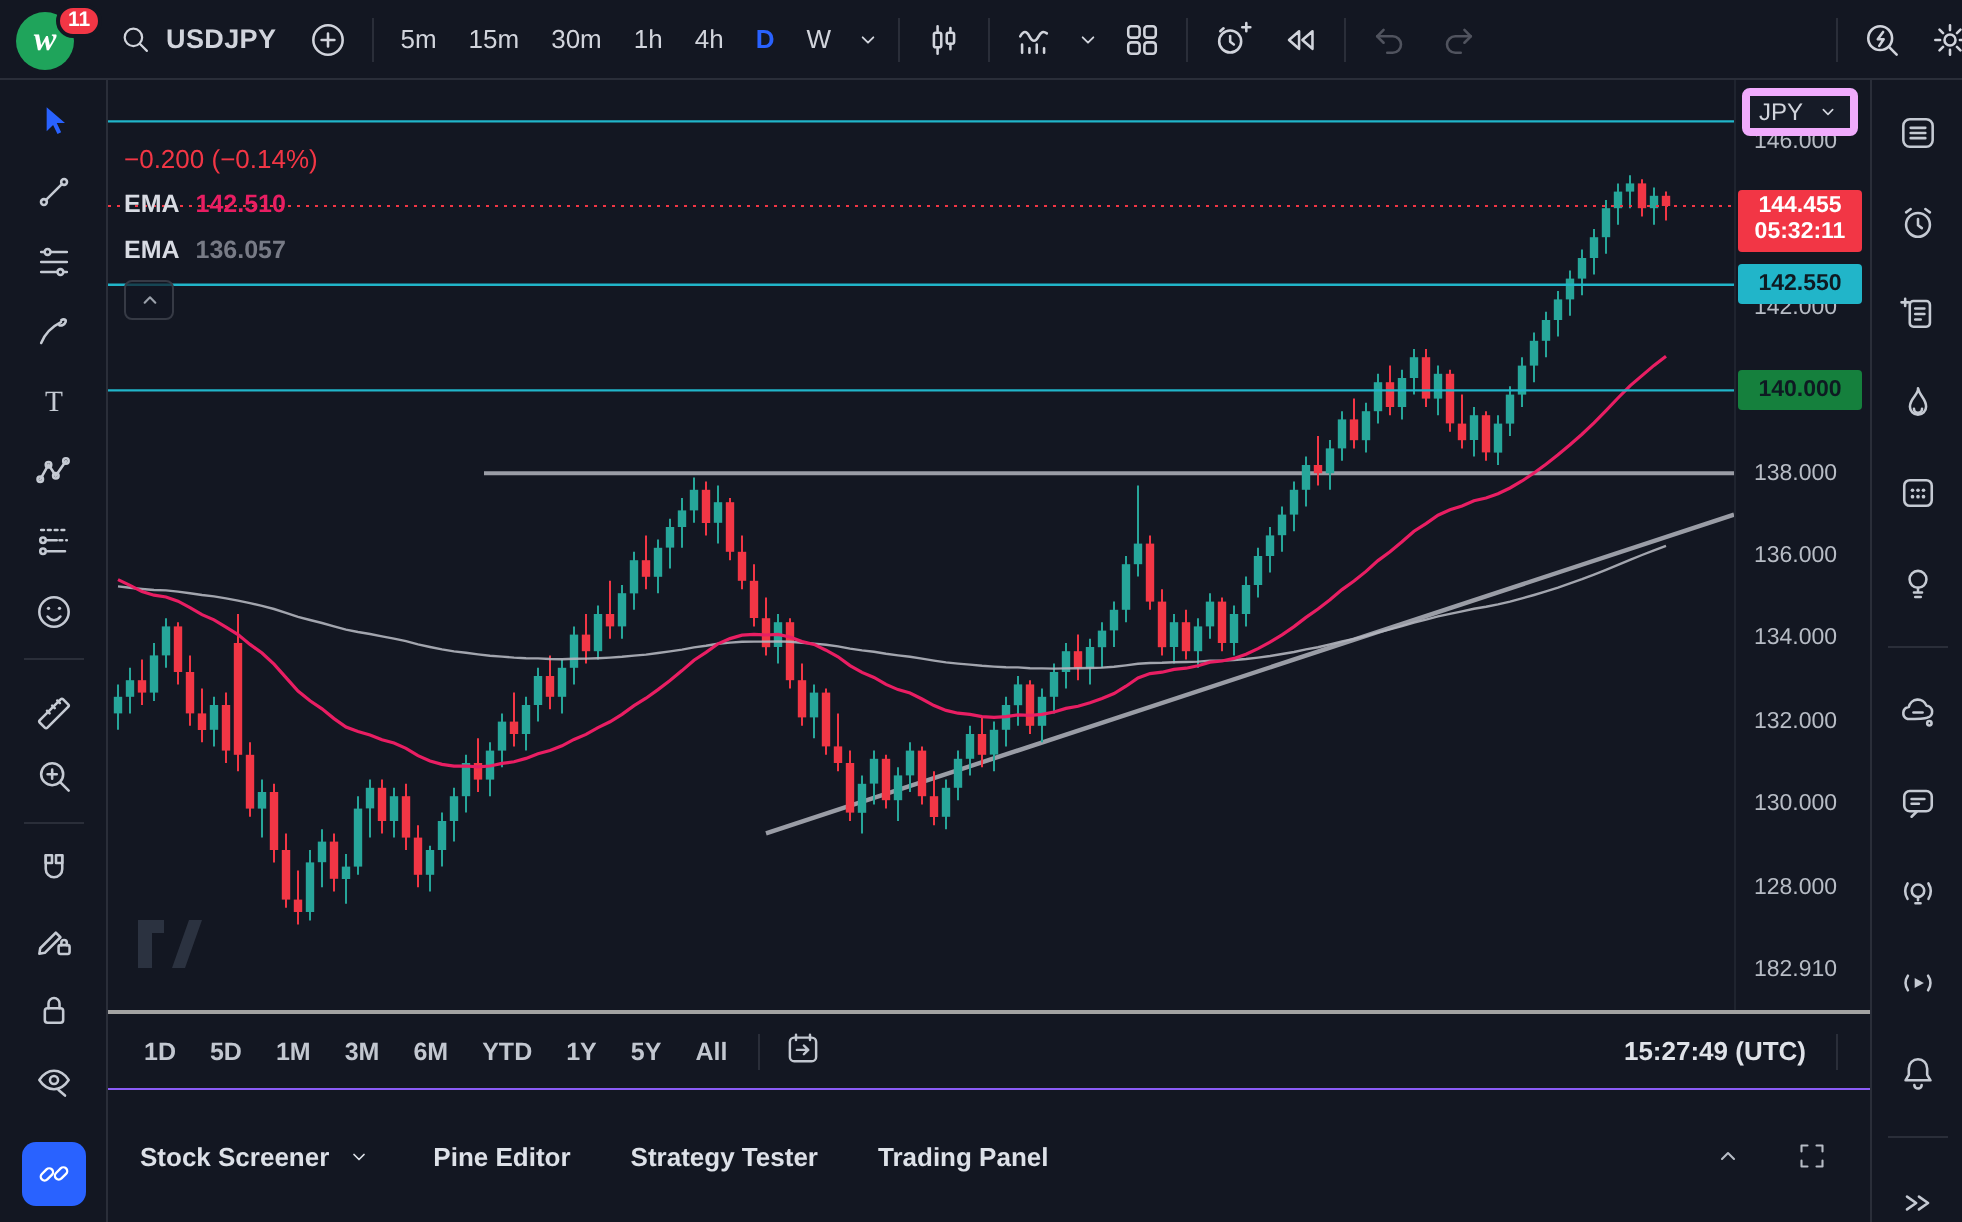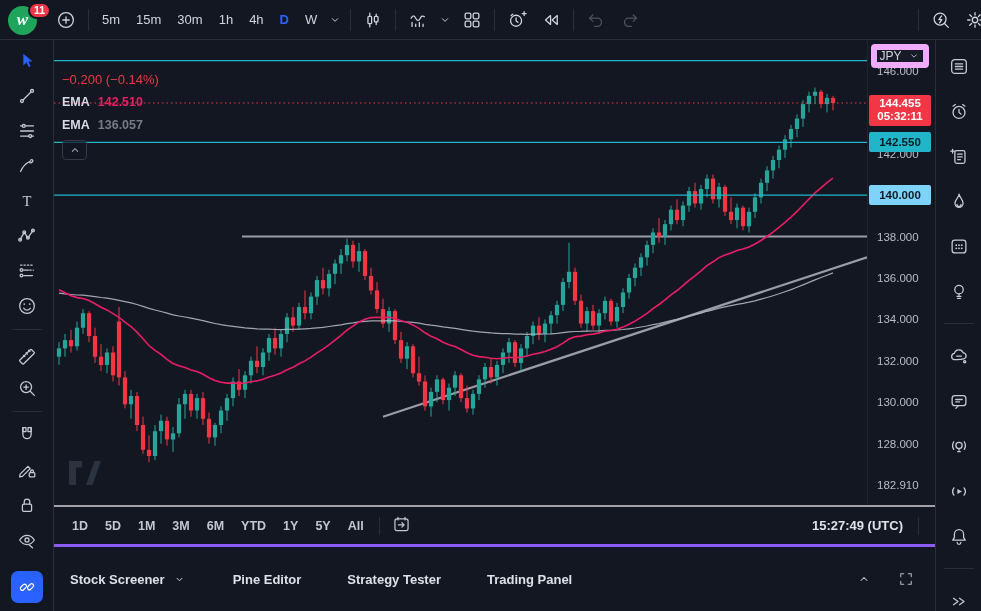--- a/index.html
+++ b/index.html
@@ -56,55 +56,62 @@
                 border-radius:4px;color:#9aa0aa;display:flex;align-items:center;justify-content:center;cursor:pointer;padding:0;}
   .watermark{position:absolute;left:14px;bottom:14px;opacity:.85;}
   
   .price-axis{position:relative;width:67px;flex:0 0 67px;border-left:1px solid #1f242f;
               font-size:11.5px;color:#b7bcc5;background:#131722;}
   .tick{position:absolute;left:9px;height:14px;line-height:14px;}
   .plabel{position:absolute;left:1px;right:3px;height:20px;border-radius:2px;color:#0e1a22;font-weight:700;
           display:flex;align-items:center;justify-content:center;font-size:11.5px;z-index:2;}
   .lastp{position:absolute;left:1px;right:3px;background:#f23645;border-radius:2px;color:#fff;text-align:center;
          padding:2px 0 3px;font-weight:700;font-size:11.5px;line-height:13px;z-index:2;}
-  .jpy-dd{position:absolute;top:4px;left:3px;width:58px;height:24px;background:#161b27;border:6px solid #f0abfc;
+  .jpy-dd{position:absolute;top:4px;left:3px;width:58px;height:24px;background:#161b27;border:4px solid #f0abfc;
           border-radius:4px;display:flex;align-items:center;justify-content:center;gap:5px;font-size:12px;
           color:#d1d4dc;z-index:4;cursor:pointer;}
   
   .time-axis{height:26px;flex:0 0 26px;border-top:1px solid #2a2e39;position:relative;
              font-size:11.5px;color:#959aa5;}
   .tlabel{position:absolute;top:0;height:25px;line-height:25px;width:40px;text-align:center;margin-left:-20px;}
   .tlabel.major{color:#d5d8df;font-weight:700;}
   .ta-gear{position:absolute;right:6px;top:1px;width:24px;height:24px;display:flex;align-items:center;
            justify-content:center;color:#9aa0aa;cursor:pointer;}
   
   .range-row{height:39px;flex:0 0 39px;border-top:2px solid #a3a3a3;display:flex;align-items:center;
              padding:0 10px;gap:1px;}
   .rng{background:none;border:none;color:#c2c7d0;font-family:inherit;font-size:12.5px;font-weight:700;
        height:26px;padding:0 8px;border-radius:4px;cursor:pointer;}
   .vsep{width:1px;height:18px;background:#2a2e39;margin:0 6px;flex:0 0 1px;}
   .clock{margin-left:auto;font-size:13px;font-weight:700;color:#dfe2e8;cursor:pointer;padding-right:8px;}
   
-  .status-row{flex:1;border-top:3px solid #8b5cf6;display:flex;align-items:center;padding:0 16px;gap:46px;
+  .status-row{flex:1;border-top:1px solid #8b5cf6;display:flex;align-items:center;padding:0 16px;gap:30px;
               font-size:13px;}
   .st-item{display:flex;align-items:center;gap:7px;background:none;border:none;color:#dde1e8;
            font-family:inherit;font-size:13px;font-weight:700;cursor:pointer;padding:0;}
   .st-icons{margin-left:auto;display:flex;gap:16px;color:#b7bcc5;}
   .st-ic{background:none;border:none;color:#b7bcc5;cursor:pointer;width:26px;height:26px;display:flex;
          align-items:center;justify-content:center;padding:0;}
 </style>
 </head>
 <body>
 
 <div class="app">
   <header class="topbar" id="topbar">
       <div class="logo-wrap">
         <div class="logo">w</div>
         <div class="badge">11</div>
       </div>
+      <button class="tb-btn">
+        <svg viewBox="0 0 24 24" width="19" height="19" fill="none" stroke="currentColor" stroke-width="1.4" stroke-linecap="round" stroke-linejoin="round">
+          <circle cx="11" cy="11" r="5.5"></circle>
+          <path d="M15.2 15.2L19.5 19.5"></path>
+        </svg>
+        <span class="tb-symbol">USDJPY</span>
+      </button>
       <button class="tb-btn tb-icon">
         <svg viewBox="0 0 24 24" width="22" height="22" fill="none" stroke="currentColor" stroke-width="1.4" stroke-linecap="round" stroke-linejoin="round">
           <circle cx="12" cy="12" r="8"></circle>
           <path d="M12 8.5v7M8.5 12h7"></path>
         </svg>
       </button>
       <div class="tb-sep"></div>
       <button class="iv-btn">5m</button>
       <button class="iv-btn">15m</button>
       <button class="iv-btn">30m</button>
@@ -595,21 +602,21 @@
             <div class="tick" style="top:24.0px">146.000</div>
             <div class="tick" style="top:106.8px">142.000</div>
             <div class="tick" style="top:189.6px">138.000</div>
             <div class="tick" style="top:231.0px">136.000</div>
             <div class="tick" style="top:272.4px">134.000</div>
             <div class="tick" style="top:313.8px">132.000</div>
             <div class="tick" style="top:355.2px">130.000</div>
             <div class="tick" style="top:396.6px">128.000</div>
             <div class="tick" style="top:438.0px">182.910</div>
             <div class="plabel" style="top:92.4px;background:#21b5c9">142.550</div>
-            <div class="plabel" style="top:145.2px;background:#7dd3fc">140.000</div>
+            <div class="plabel" style="top:145.2px;background:#15803d">140.000</div>
             <div class="lastp" style="top:55.0px">
               <div>144.455</div>
               <div>05:32:11</div>
             </div>
             <div class="jpy-dd">
               <span>JPY</span>
               <svg viewBox="0 0 24 24" width="14" height="14" fill="none" stroke="currentColor" stroke-width="1.4" stroke-linecap="round" stroke-linejoin="round">
                 <path d="M8 10l4 4 4-4"></path>
               </svg>
             </div>

